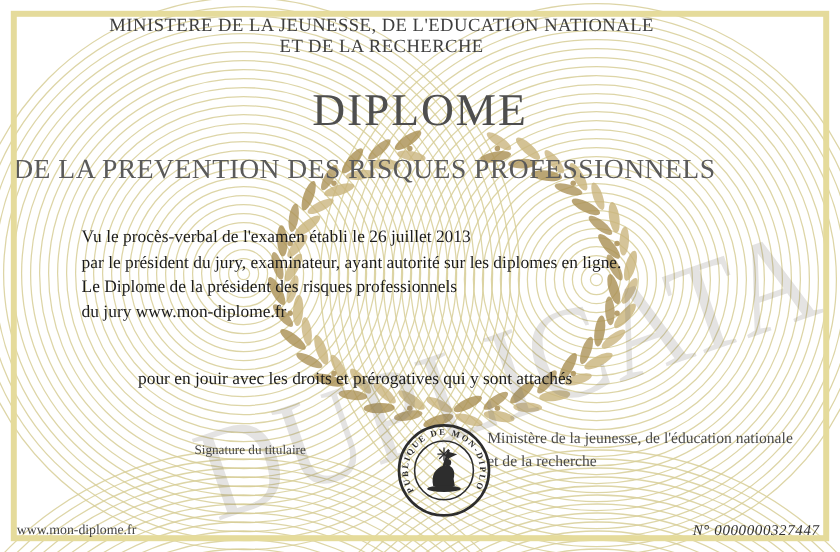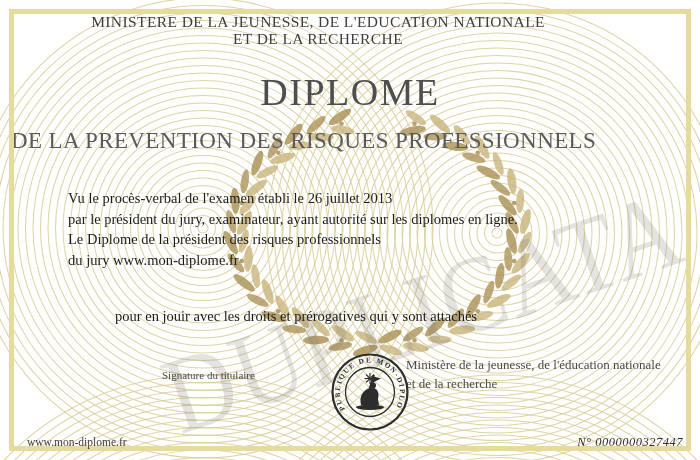--- a/index.html
+++ b/index.html
@@ -32,21 +32,21 @@
     position:absolute;left:115px;top:308px;
     font-size:14.5px;color:#1b1b1b;z-index:5;
   }
   .sig{
     position:absolute;left:162px;top:369px;font-size:11px;color:#474747;z-index:5;
   }
   .ministry{
     position:absolute;left:406px;top:356px;font-size:13px;line-height:18.5px;color:#4a4a4a;z-index:5;
   }
   .site{
-    position:absolute;left:14px;top:436px;font-size:11.5px;color:#424242;z-index:10;padding-left:13px;
+    position:absolute;left:14px;top:436px;font-size:11.5px;color:#424242;z-index:10;
   }
   .serial{
     position:absolute;right:17px;top:435px;font-size:12.5px;color:#2e2e2e;letter-spacing:.5px;z-index:10;font-style:italic;
   }
   .watermark{
     position:absolute;left:78px;top:227px;width:690px;height:170px;
     display:flex;align-items:center;justify-content:center;
     transform:rotate(-19deg) scaleY(1.15);transform-origin:center;
     font-size:95px;letter-spacing:2px;color:rgba(118,116,108,0.20);
     white-space:nowrap;z-index:2;pointer-events:none;

